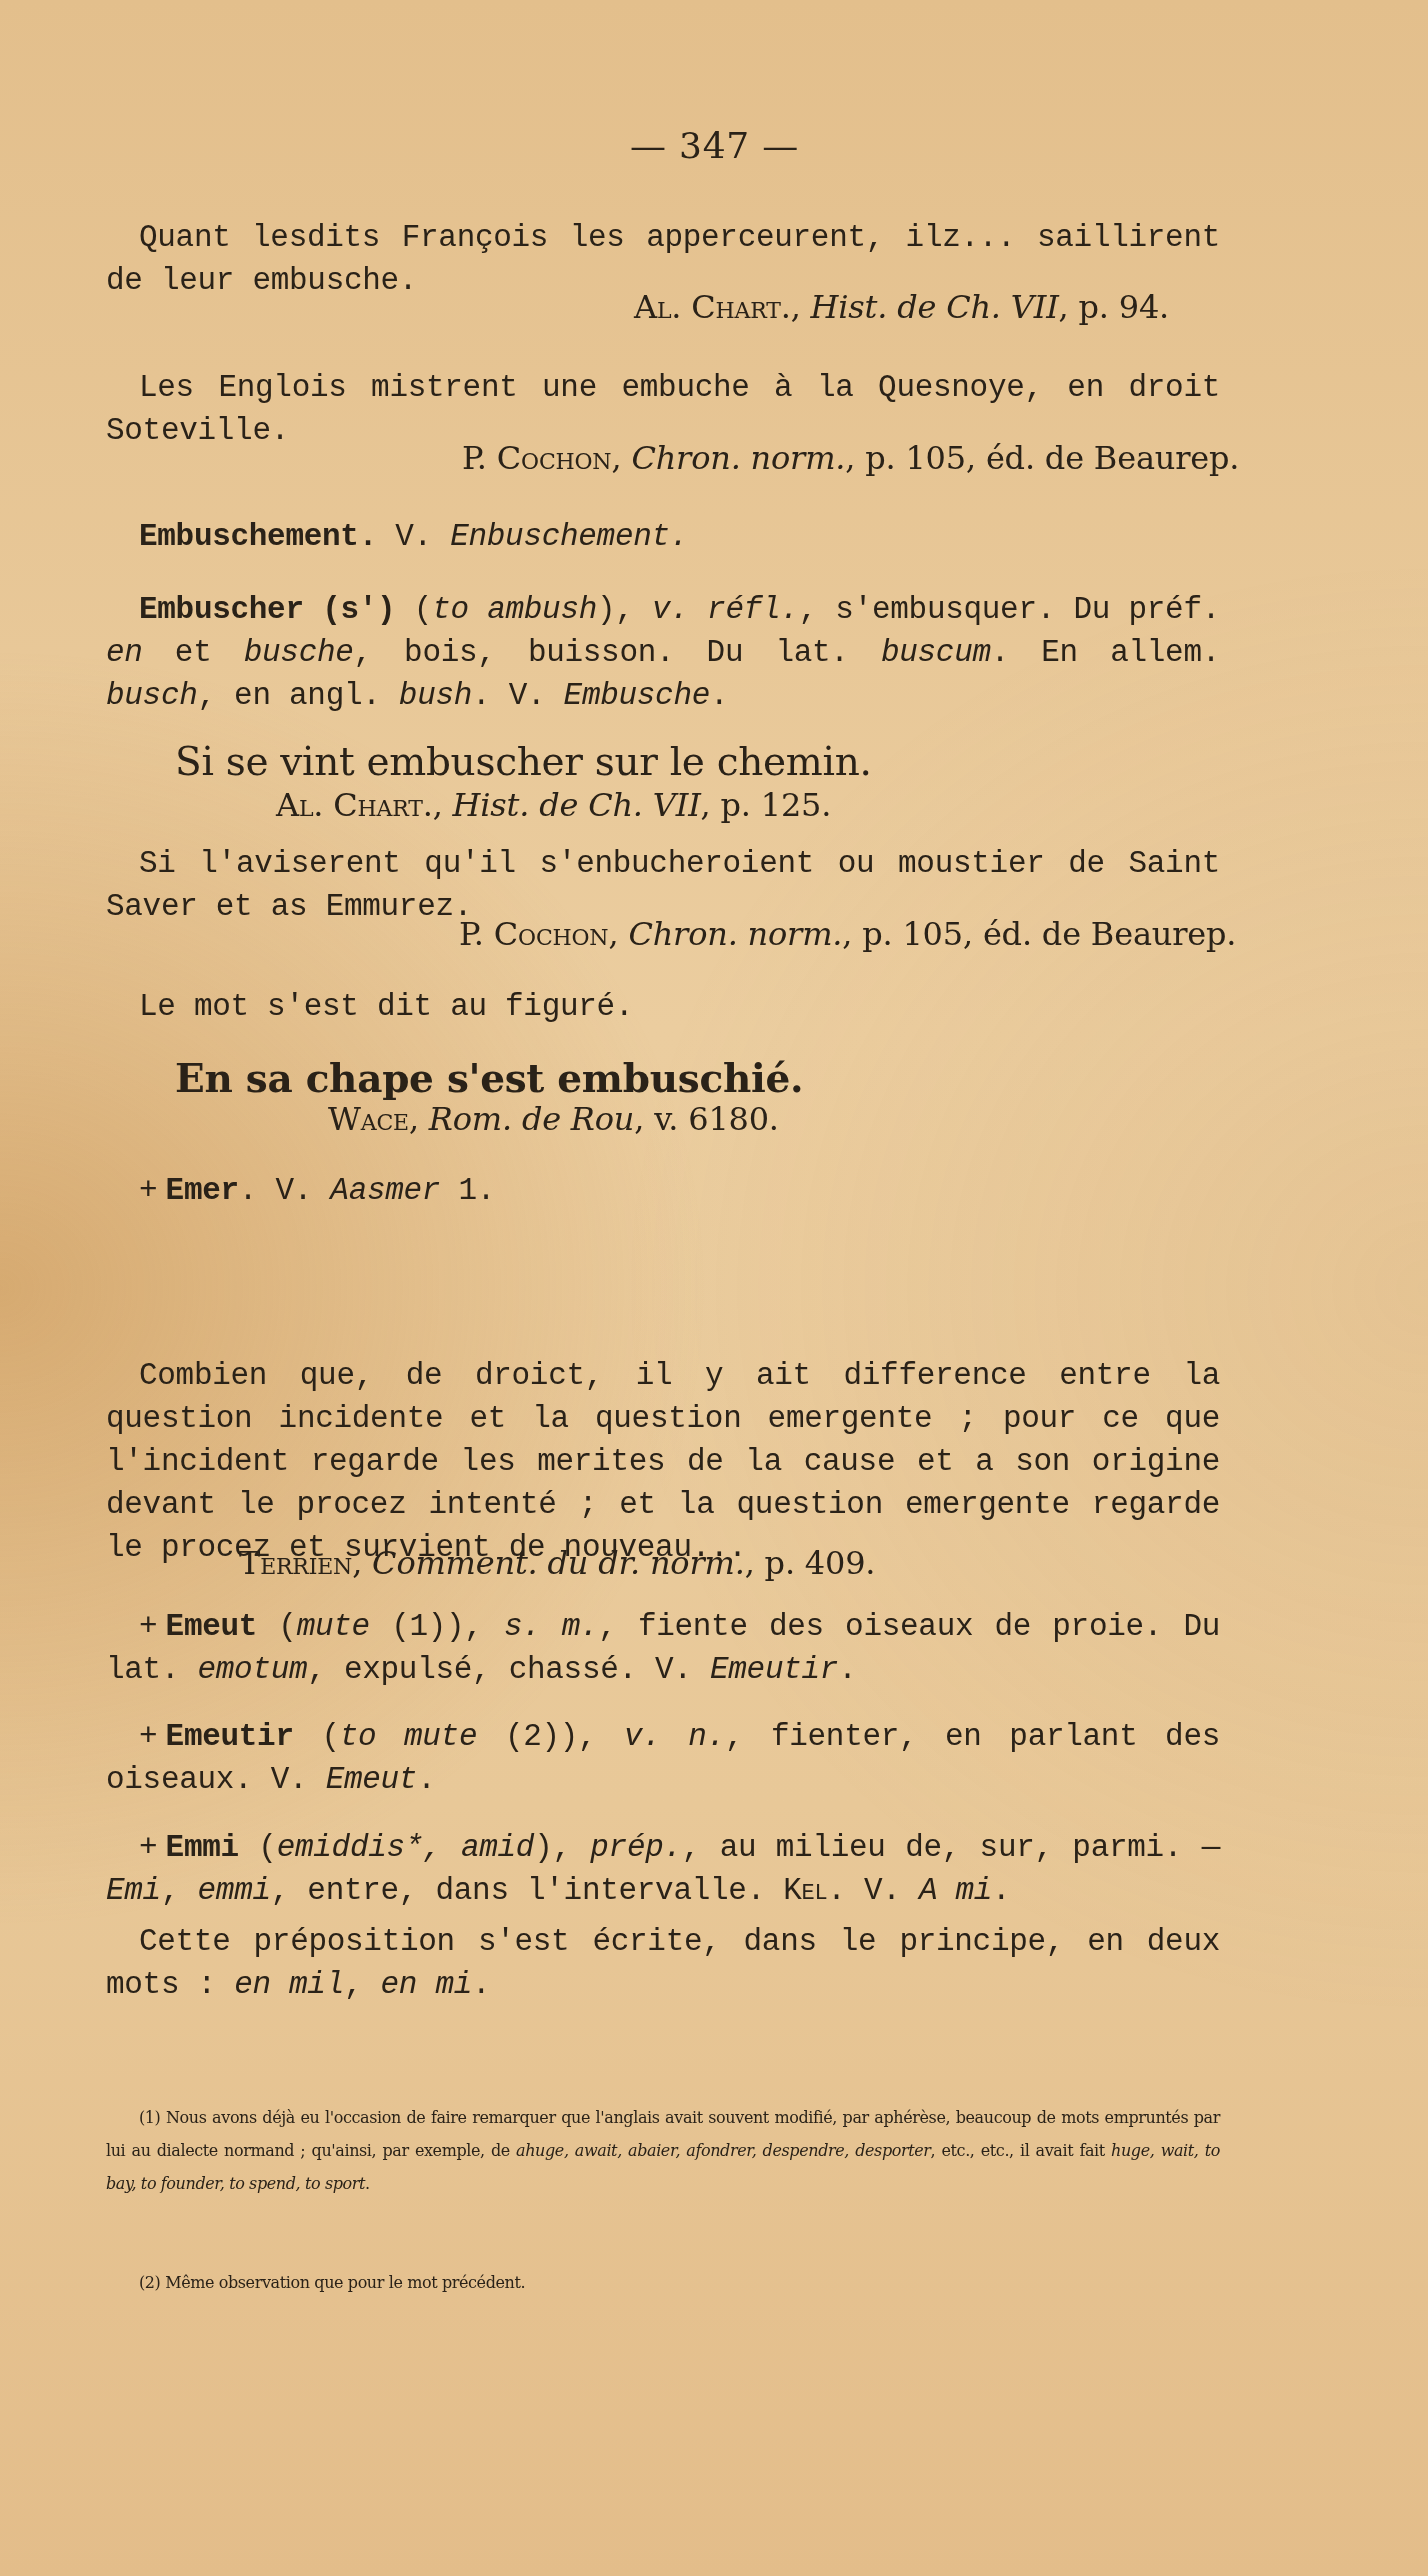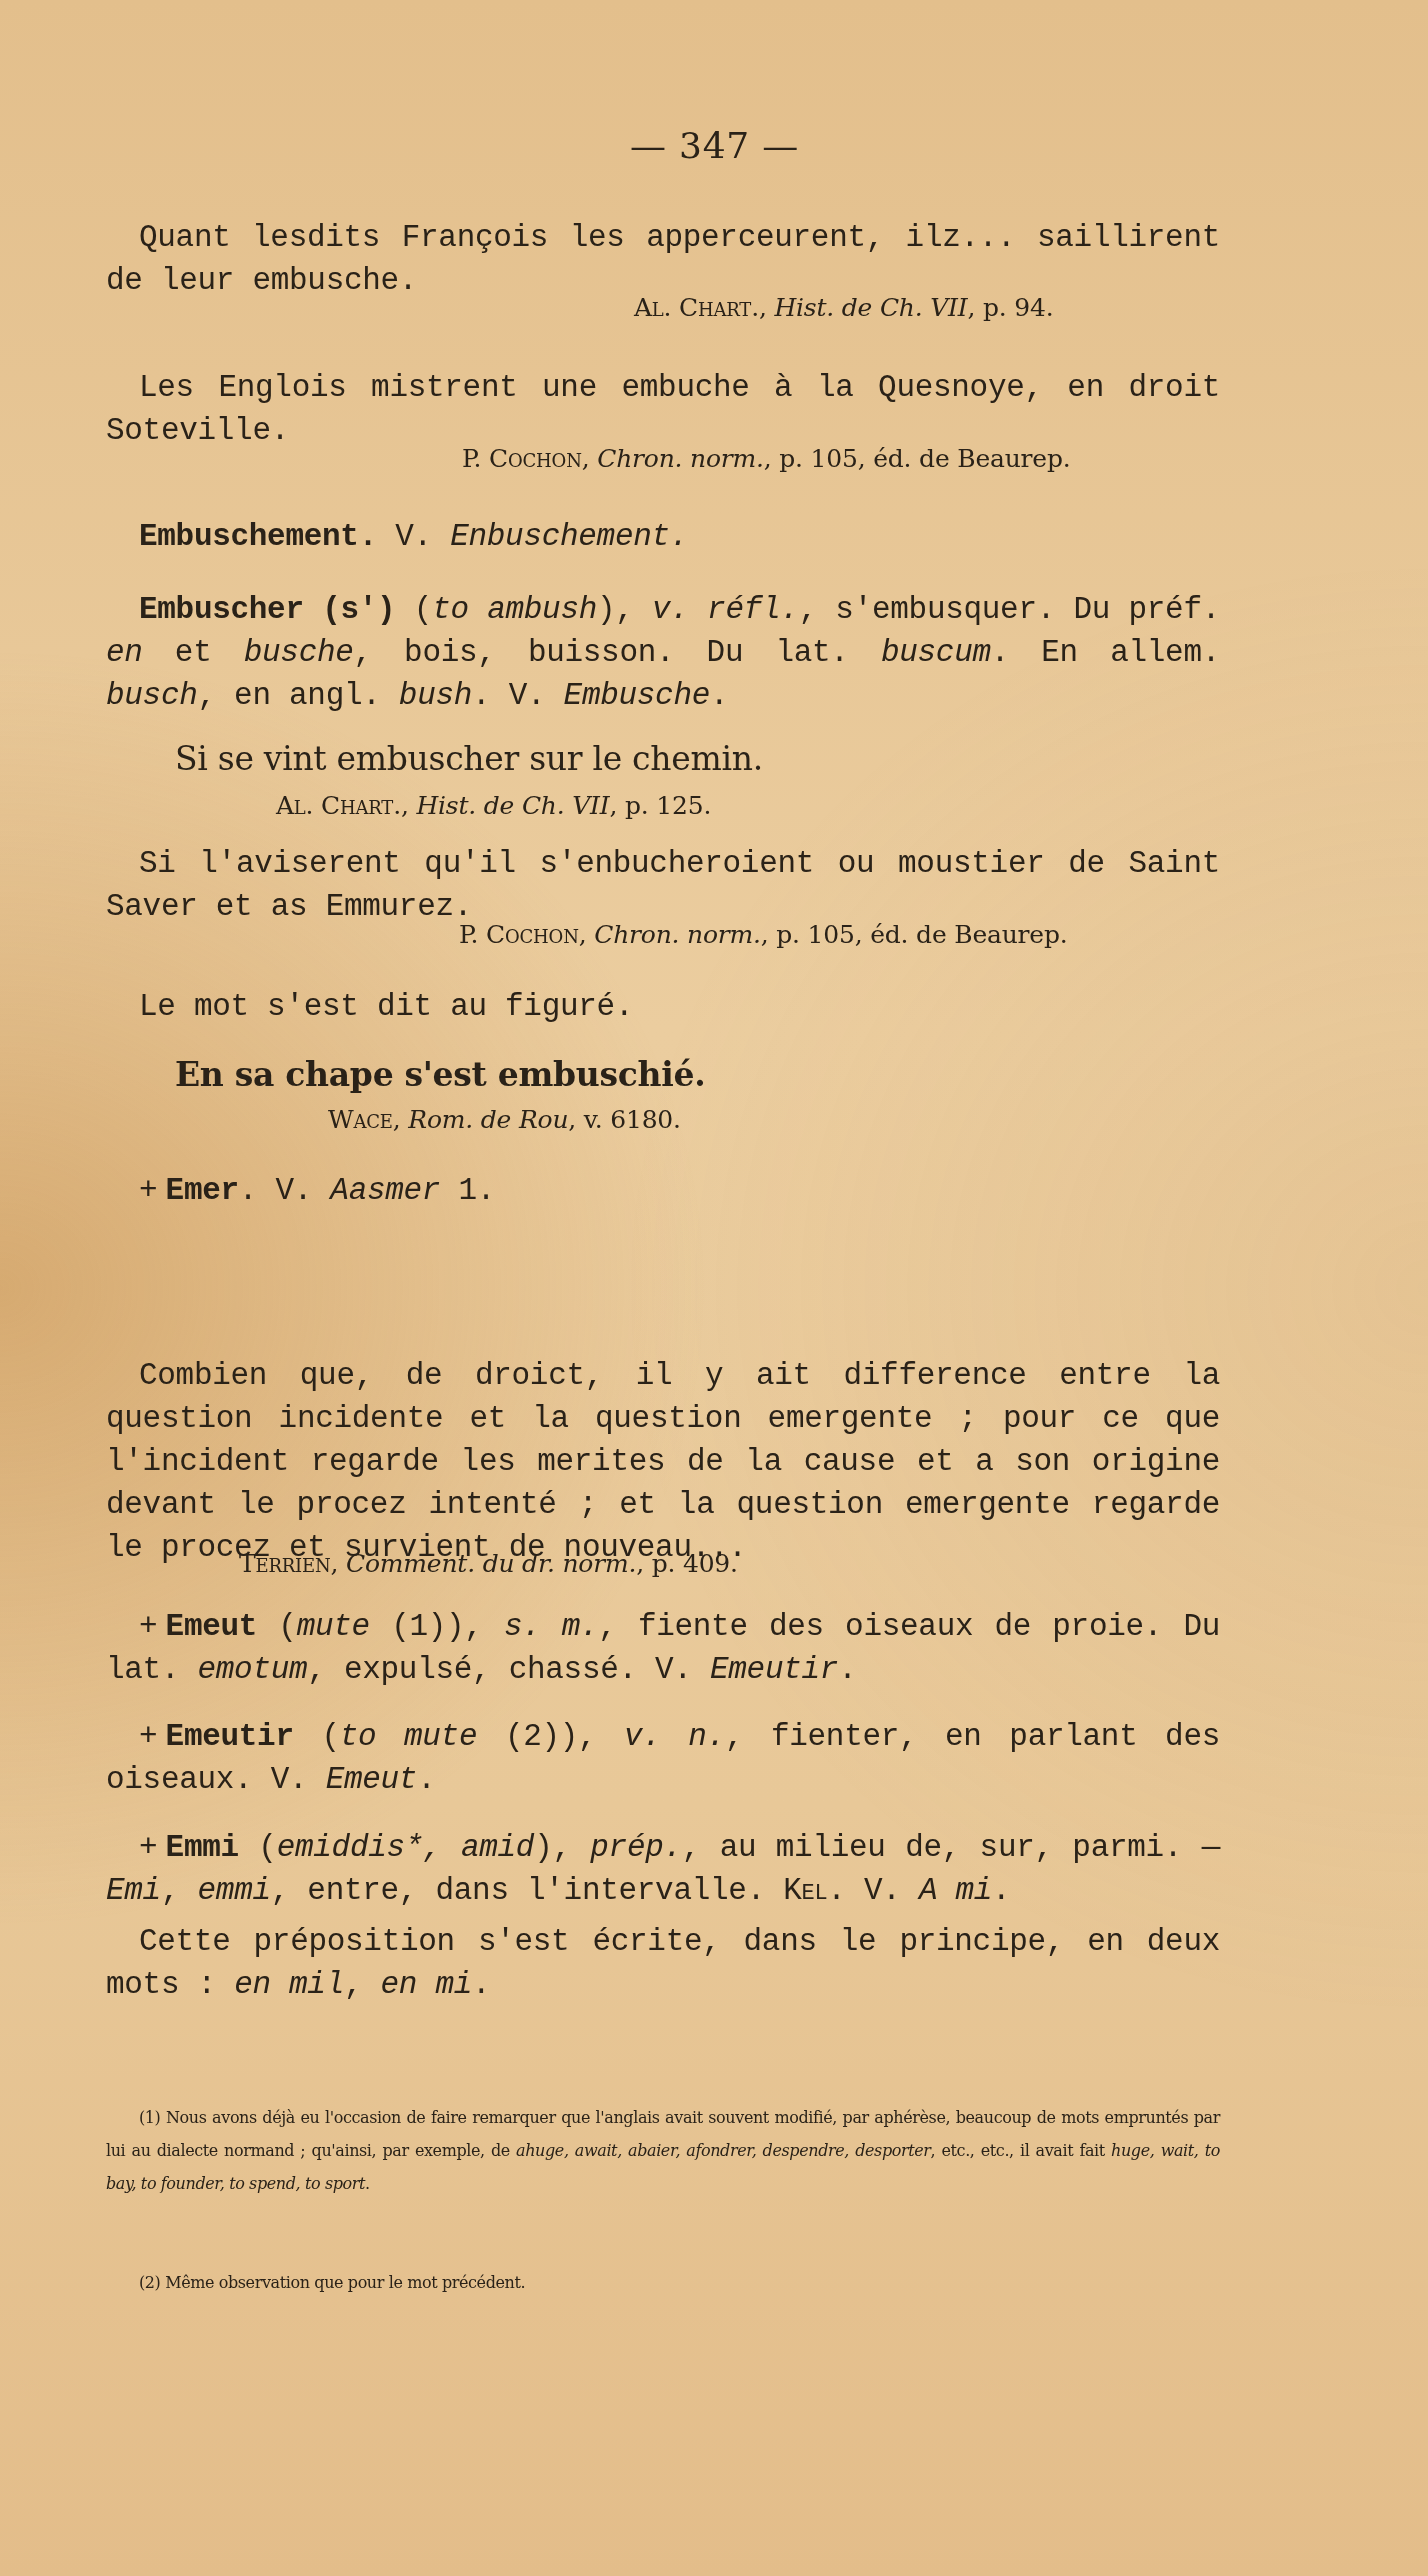--- a/index.html
+++ b/index.html
@@ -11,28 +11,28 @@
       radial-gradient(ellipse at 100% 50%, rgba(200,150,90,0.15) 0%, rgba(200,150,90,0) 40%),
       linear-gradient(180deg, #e3bf8c 0%, #ebcd9f 40%, #e8c898 70%, #e3bd8a 100%);
     font-family: "DejaVu Serif", "Liberation Serif", serif;
     color: #2a2218;
     position: relative;
   }
   .page { position: absolute; left: 0; top: 0; width: 1416px; height: 2576px; }
   .blk { position: absolute; left: 106px; width: 1114px; font-size: 31px; line-height: 43px; letter-spacing: -0.3px; transform-origin: 0 0; font-family: Liberation Mono, monospace; }
   .ind { text-indent: 33px; }
   .just { text-align: justify; }
-  .cite { position: absolute; font-size: 25px; line-height: 33px; white-space: nowrap; letter-spacing: -0.2px; }
+  .cite { position: absolute; font-size: 32px; line-height: 33px; white-space: nowrap; letter-spacing: -0.2px; }
   .sc { font-variant: small-caps; }
   i, .it { font-style: italic; }
   b, .hw { font-weight: bold; }
   .folio { position: absolute; left: 0; width: 1429px; top: 125px; text-align: center; font-size: 36px; letter-spacing: 0.8px; }
   .cross { font-weight: normal; margin-right: 8.3px; }
   .fn { position: absolute; left: 106px; width: 1114px; font-size: 16px; line-height: 33px; letter-spacing: -0.4px; }
-  .centerq { position: absolute; font-size: 33px; white-space: nowrap; letter-spacing: -0.3px; }
+  .centerq { position: absolute; font-size: 39px; white-space: nowrap; letter-spacing: -0.3px; }
 </style>
 </head>
 <body>
 
 <div class="page">
 
   <div class="folio">— 347 —</div>
 
   <div class="blk ind just" style="top:216px;">
     <span>Quant lesdits François les apperceurent, ilz... saillirent de leur embusche.</span>

